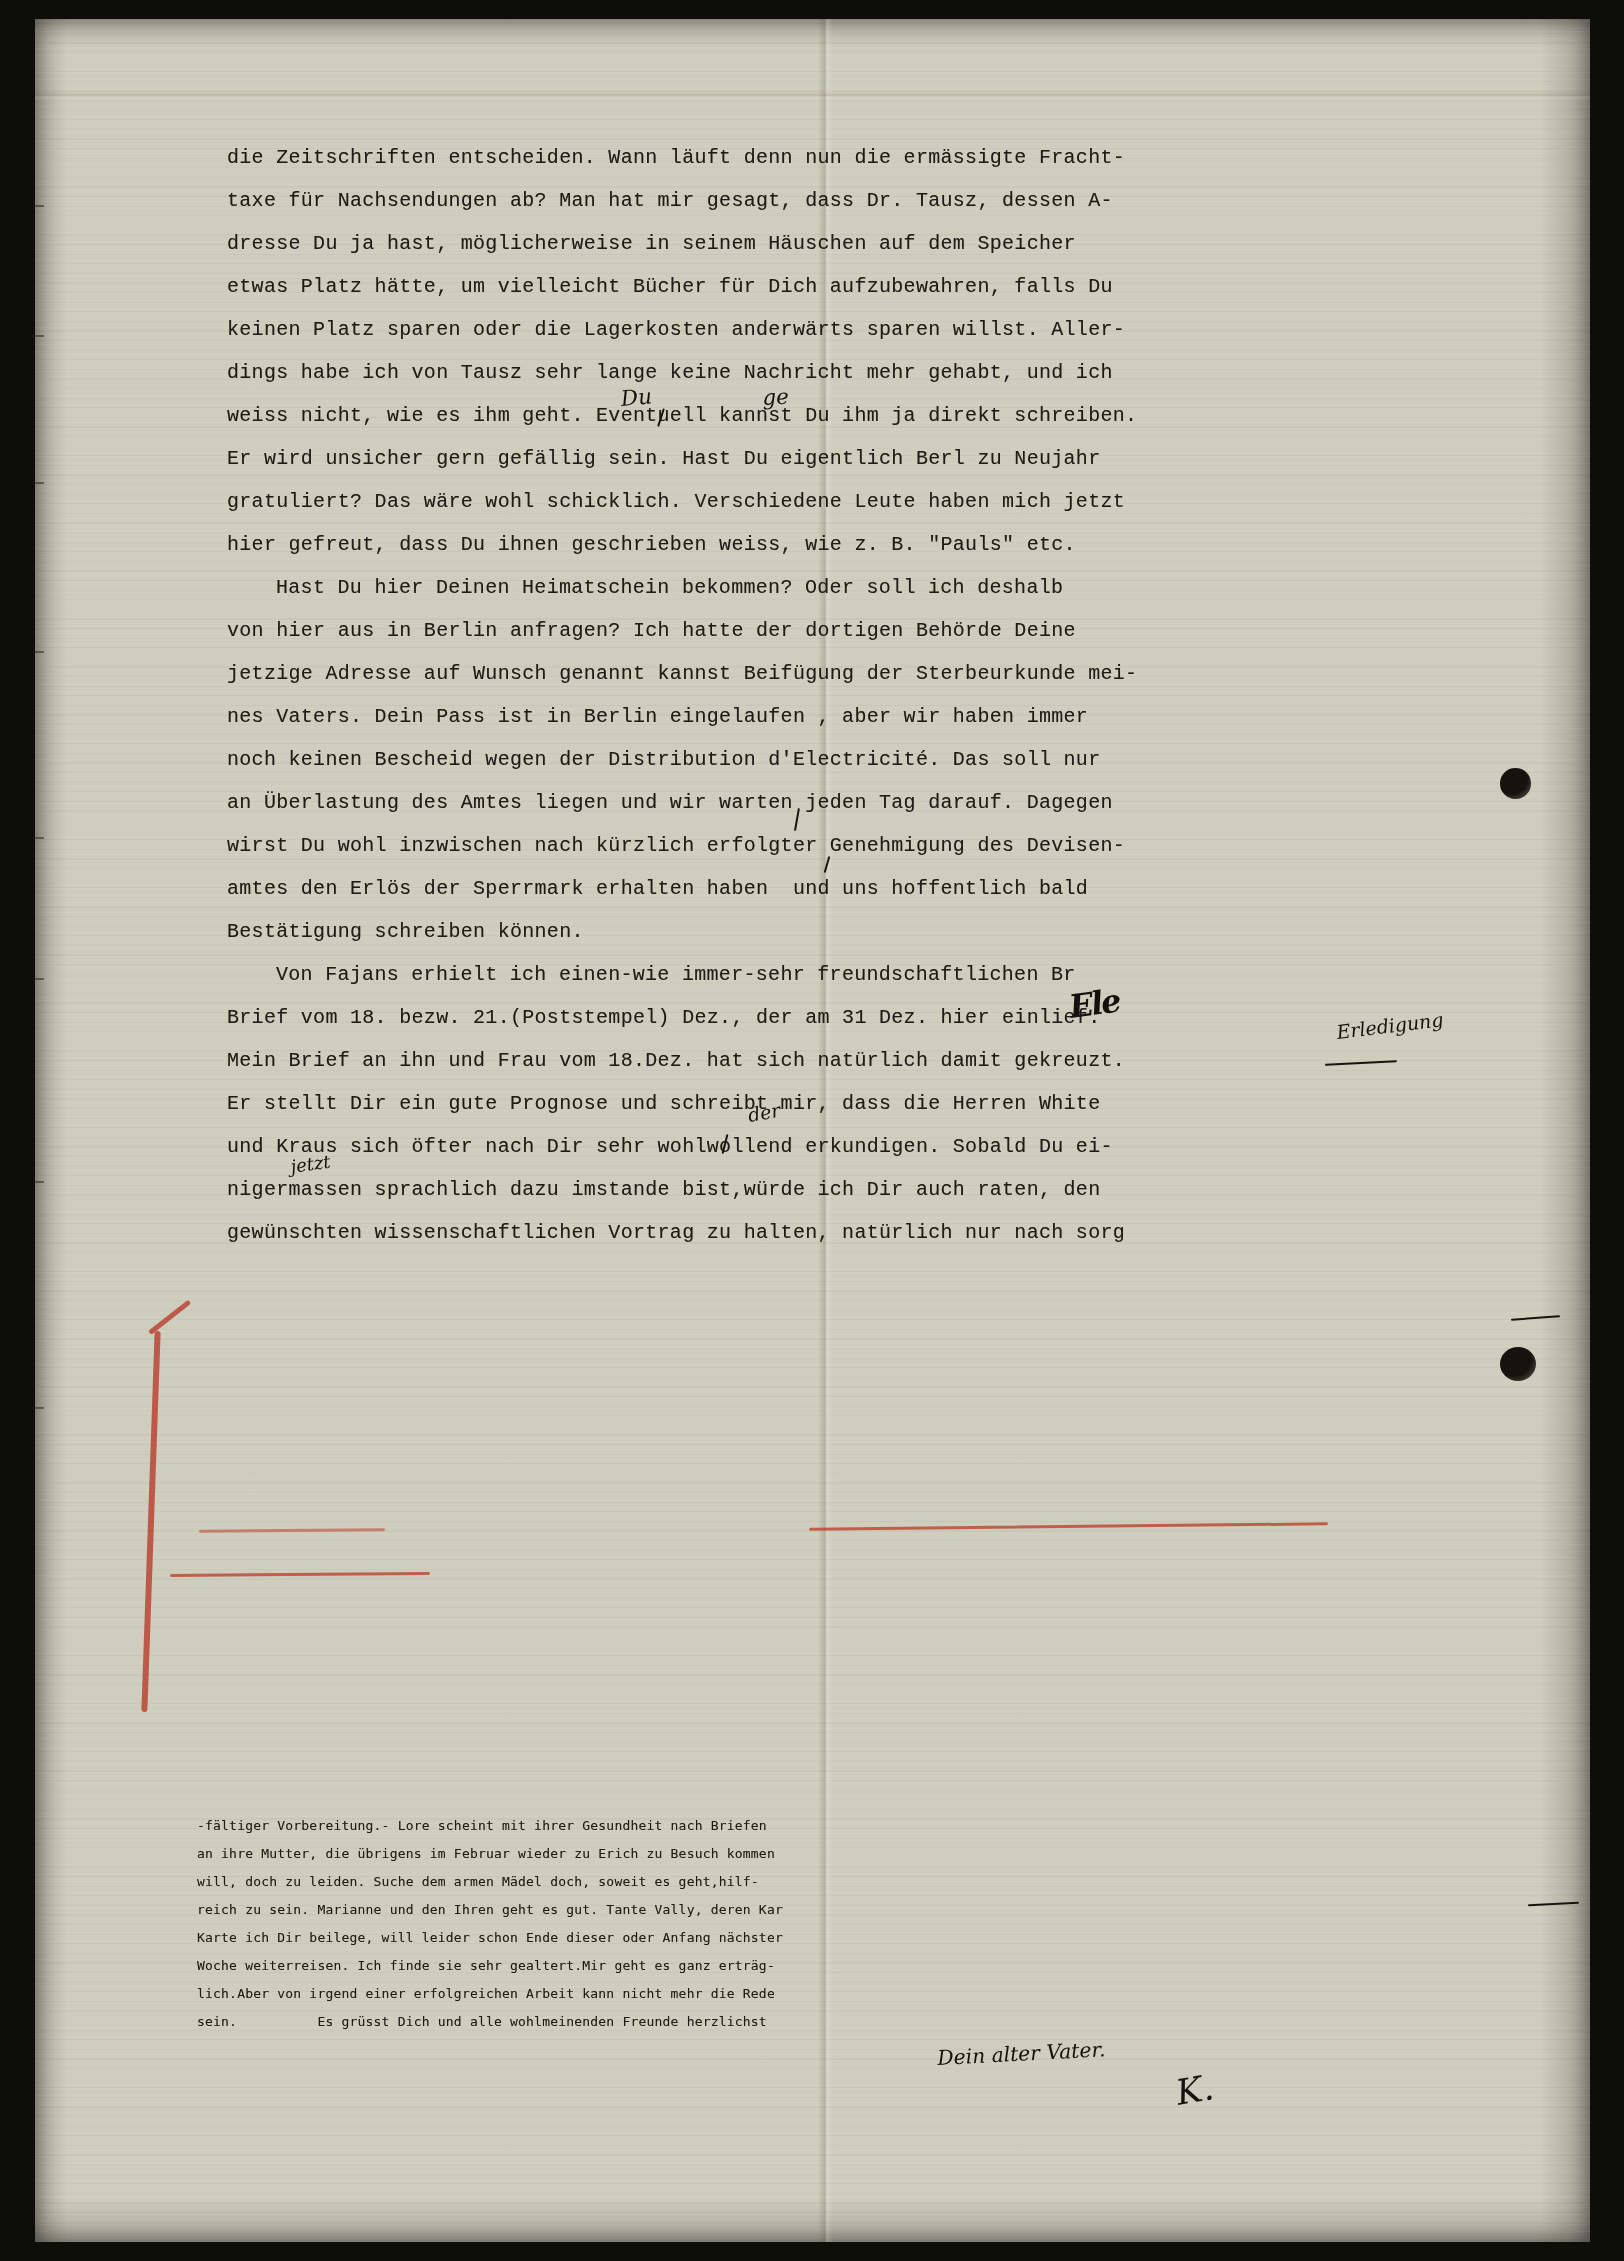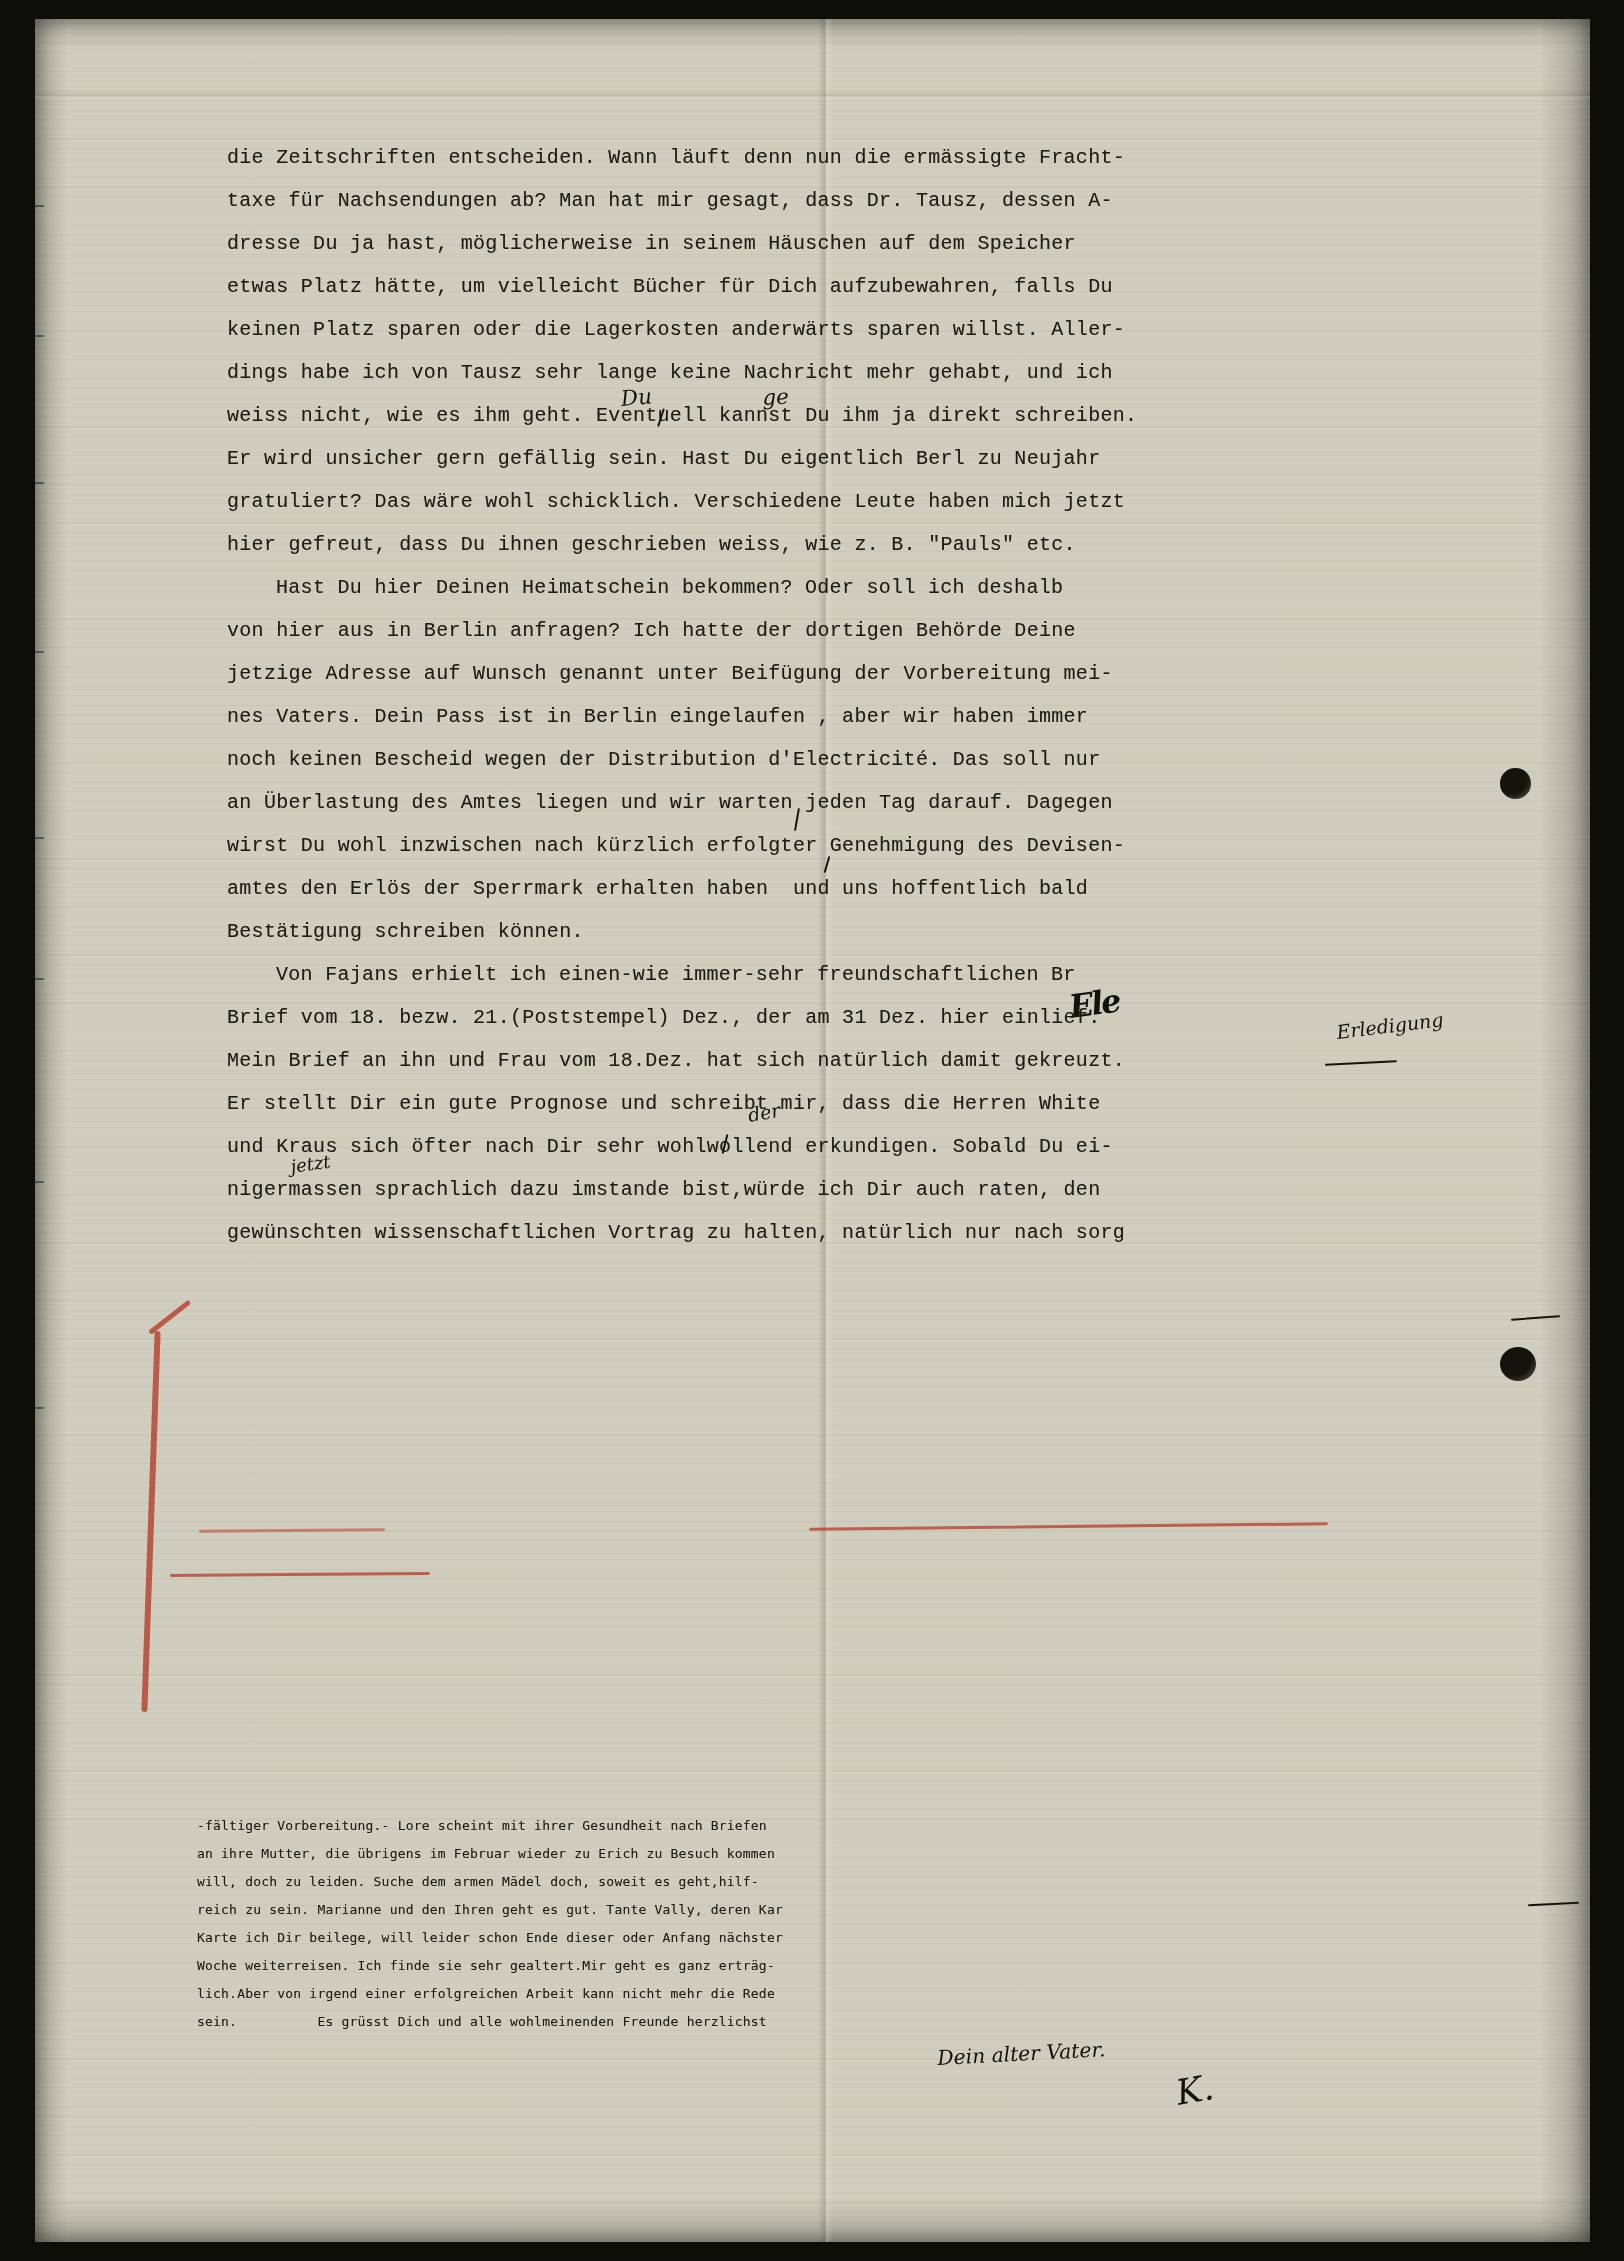--- a/index.html
+++ b/index.html
@@ -201,21 +201,21 @@
         <div class="tl">dings habe ich von Tausz sehr lange keine Nachricht mehr gehabt, und ich</div>
         <div class="tl">weiss nicht, wie es ihm geht. Eventuell kannst Du ihm ja direkt schreiben.</div>
         <div class="tl">Er wird unsicher gern gefällig sein. Hast Du eigentlich Berl zu Neujahr</div>
         <div class="tl">gratuliert? Das wäre wohl schicklich. Verschiedene Leute haben mich jetzt</div>
         <div class="tl">hier gefreut, dass Du ihnen geschrieben weiss, wie z. B. "Pauls" etc.</div>
       </div>
 
       <div class="para">
         <div class="tl indent">Hast Du hier Deinen Heimatschein bekommen? Oder soll ich deshalb</div>
         <div class="tl">von hier aus in Berlin anfragen? Ich hatte der dortigen Behörde Deine</div>
-        <div class="tl">jetzige Adresse auf Wunsch genannt unter Beifügung der Vorbereitung mei-</div>
+        <div class="tl">jetzige Adresse auf Wunsch genannt kannst Beifügung der Sterbeurkunde mei-</div>
         <div class="tl">nes Vaters. Dein Pass ist in Berlin eingelaufen , aber wir haben immer</div>
         <div class="tl">noch keinen Bescheid wegen der Distribution d'Electricité. Das soll nur</div>
         <div class="tl">an Überlastung des Amtes liegen und wir warten jeden Tag darauf. Dagegen</div>
         <div class="tl">wirst Du wohl inzwischen nach kürzlich erfolgter Genehmigung des Devisen-</div>
         <div class="tl">amtes den Erlös der Sperrmark erhalten haben  und uns hoffentlich bald</div>
         <div class="tl">Bestätigung schreiben können.</div>
       </div>
 
       <div class="para">
         <div class="tl indent">Von Fajans erhielt ich einen-wie immer-sehr freundschaftlichen Br</div>

